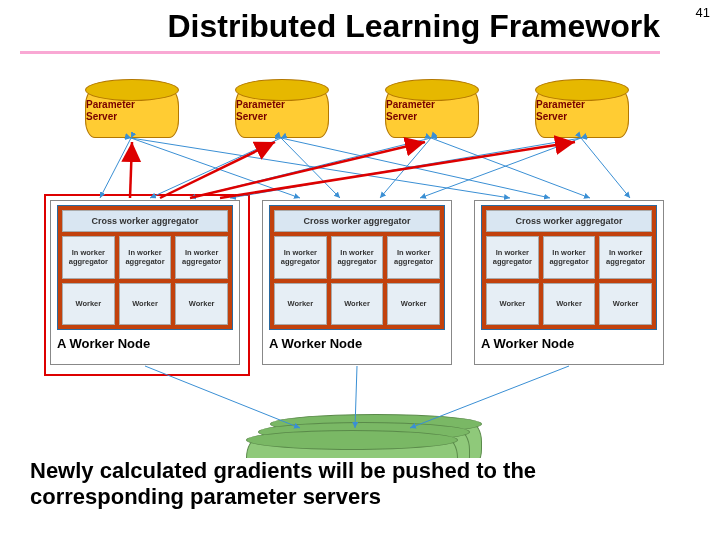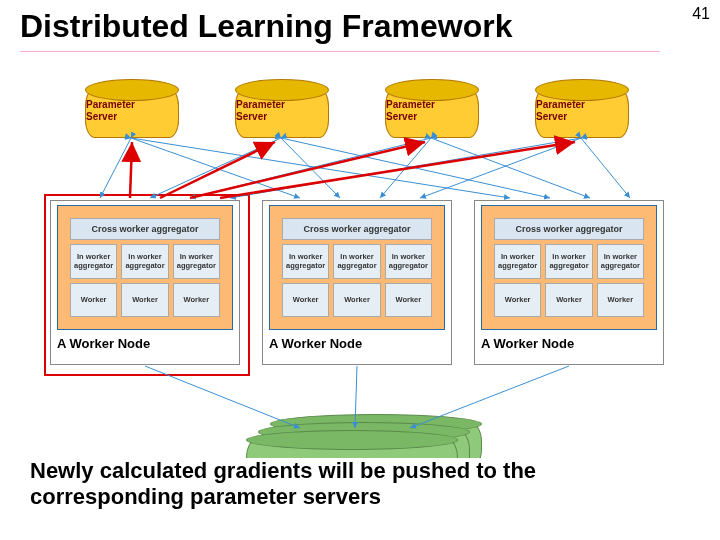--- a/index.html
+++ b/index.html
@@ -9,32 +9,33 @@
     height: 540px;
     background: #ffffff;
     font-family: Arial, Helvetica, sans-serif;
     overflow: hidden;
     position: relative;
   }
   .page-number {
     position: absolute;
     top: 5px;
     right: 10px;
-    font-size: 16px;
+    font-size: 13px;
     color: #000;
   }
   .title {
     position: absolute;
     top: 8px;
     left: 20px;
     width: 640px;
     font-size: 32px;
     font-weight: bold;
     padding-bottom: 6px;
-    border-bottom: 1px solid #f9a8d4;
+    border-bottom: 3px solid #f9a8d4;
+    text-align: right;
   }
   .diagram {
     position: absolute;
     top: 70px;
     left: 40px;
     width: 640px;
     height: 380px;
   }
   
   .ps-cyl {
@@ -72,26 +73,26 @@
     width: 190px;
     height: 165px;
     border: 1px solid #888;
     background: #fff;
     box-sizing: border-box;
     padding: 4px 6px 4px 6px;
   }
   .wn-inner {
     width: 100%;
     height: 125px;
-    background: #fdba74;
+    background: #c2410c;
     border: 1px solid #2a6aa0;
     box-sizing: border-box;
     display: flex;
     flex-direction: column;
-    padding: 12px;
+    padding: 4px;
     gap: 4px;
   }
   .wn-cross {
     background: #d9e6f2;
     border: 1px solid #aaa;
     height: 20px;
     display: flex;
     align-items: center;
     justify-content: center;
     font-size: 9px;

